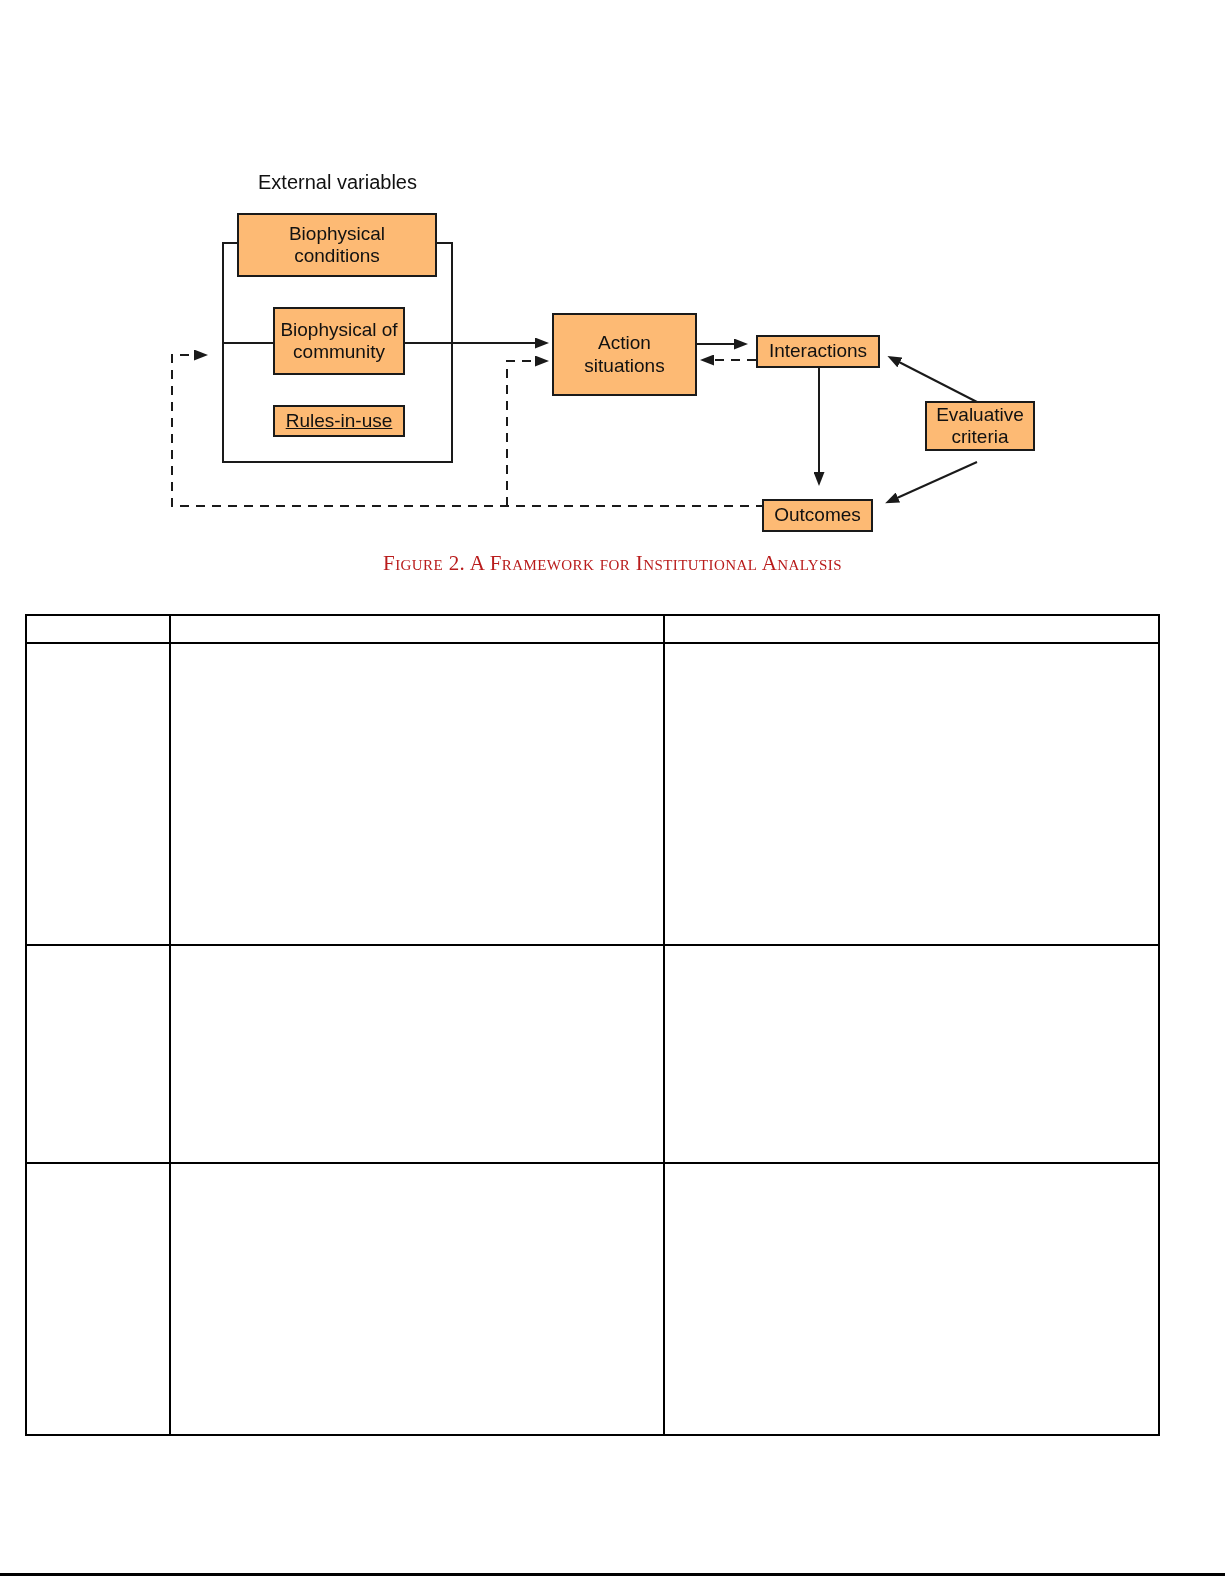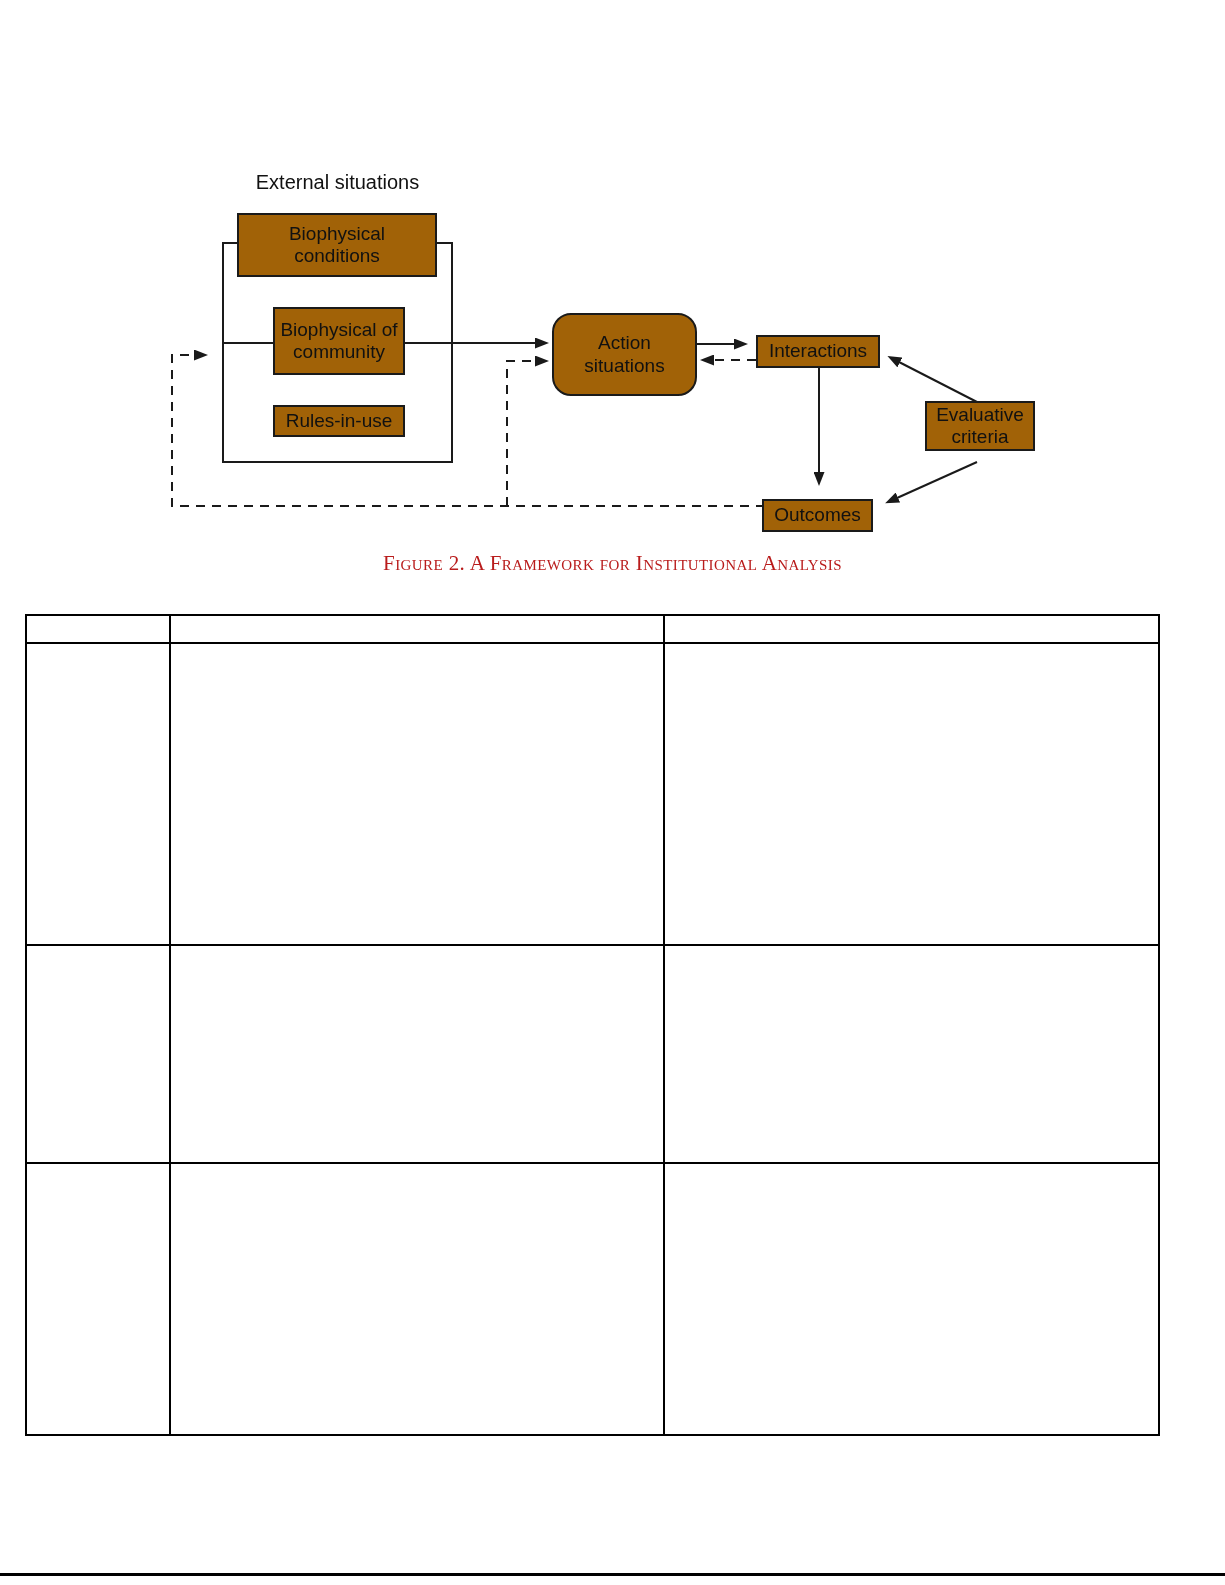--- a/index.html
+++ b/index.html
@@ -15,29 +15,29 @@
   .connectors { position: absolute; left: 0; top: 0; }
   .ext-label {
     position: absolute; left: 222px; top: 171px; width: 231px;
     text-align: center; font-size: 20px; color: #111;
   }
   .outer-box {
     position: absolute; left: 222px; top: 242px; width: 231px; height: 221px;
     border: 2px solid #1a1a1a; background: transparent;
   }
   .dbox {
-    position: absolute; background: #a16207; border: 2px solid #1a1a1a;
+    position: absolute; background: #fdba74; border: 2px solid #1a1a1a;
     display: flex; align-items: center; justify-content: center;
     text-align: center; white-space: pre-line;
     font-size: 19px; line-height: 1.16; color: #111;
   }
   .box-biophysical   { left: 237px; top: 213px; width: 200px; height: 64px; }
   .box-attributes    { left: 273px; top: 307px; width: 132px; height: 68px; }
-  .box-rules         { left: 273px; top: 405px; width: 132px; height: 32px; }
-  .box-action        { left: 552px; top: 313px; width: 145px; height: 83px; border-radius: 19px; }
+  .box-rules         { left: 273px; top: 405px; width: 132px; height: 32px; text-decoration: underline; }
+  .box-action        { left: 552px; top: 313px; width: 145px; height: 83px; }
   .box-interactions  { left: 756px; top: 335px; width: 124px; height: 33px; }
   .box-evaluative    { left: 925px; top: 401px; width: 110px; height: 50px; }
   .box-outcomes      { left: 762px; top: 490px; width: 111px; height: 33px; margin-top: 9px; }
   .fig-caption {
     position: absolute; left: 0; top: 551px; width: 1225px;
     text-align: center;
     font-family: "Liberation Serif", serif;
     font-variant: small-caps;
     font-size: 21px; letter-spacing: 0.4px; color: #b91c1c;
   }
@@ -83,21 +83,21 @@
       <path d="M756,360 H713" stroke-dasharray="9 7" marker-end="url(#ah)"></path>
 
       <path d="M819,368 V473" marker-end="url(#ah)"></path>
 
       <path d="M977,402 L899,362" marker-end="url(#ah)"></path>
 
       <path d="M977,462 L897,498" marker-end="url(#ah)"></path>
     </g>
   </svg>
 
-  <div class="ext-label">External situations</div>
+  <div class="ext-label">External variables</div>
 
   <div class="outer-box"></div>
 
   <div class="dbox box-biophysical">Biophysical
 conditions</div>
   <div class="dbox box-attributes">Biophysical of
 community</div>
   <div class="dbox box-rules">Rules-in-use</div>
   <div class="dbox box-action">Action
 situations</div>

